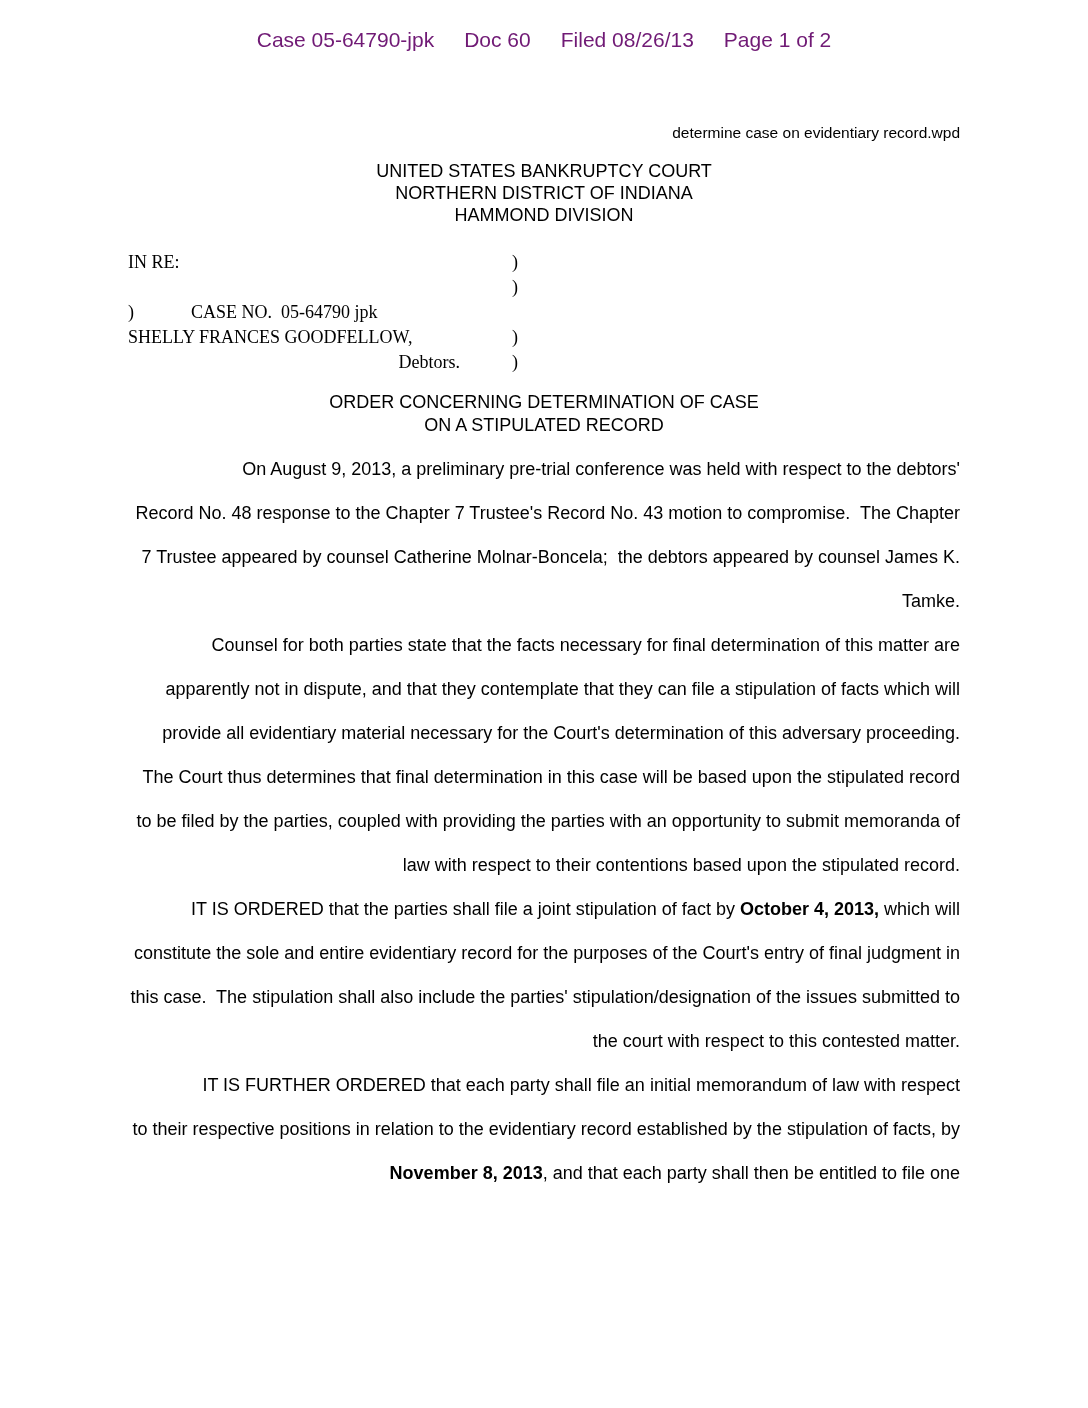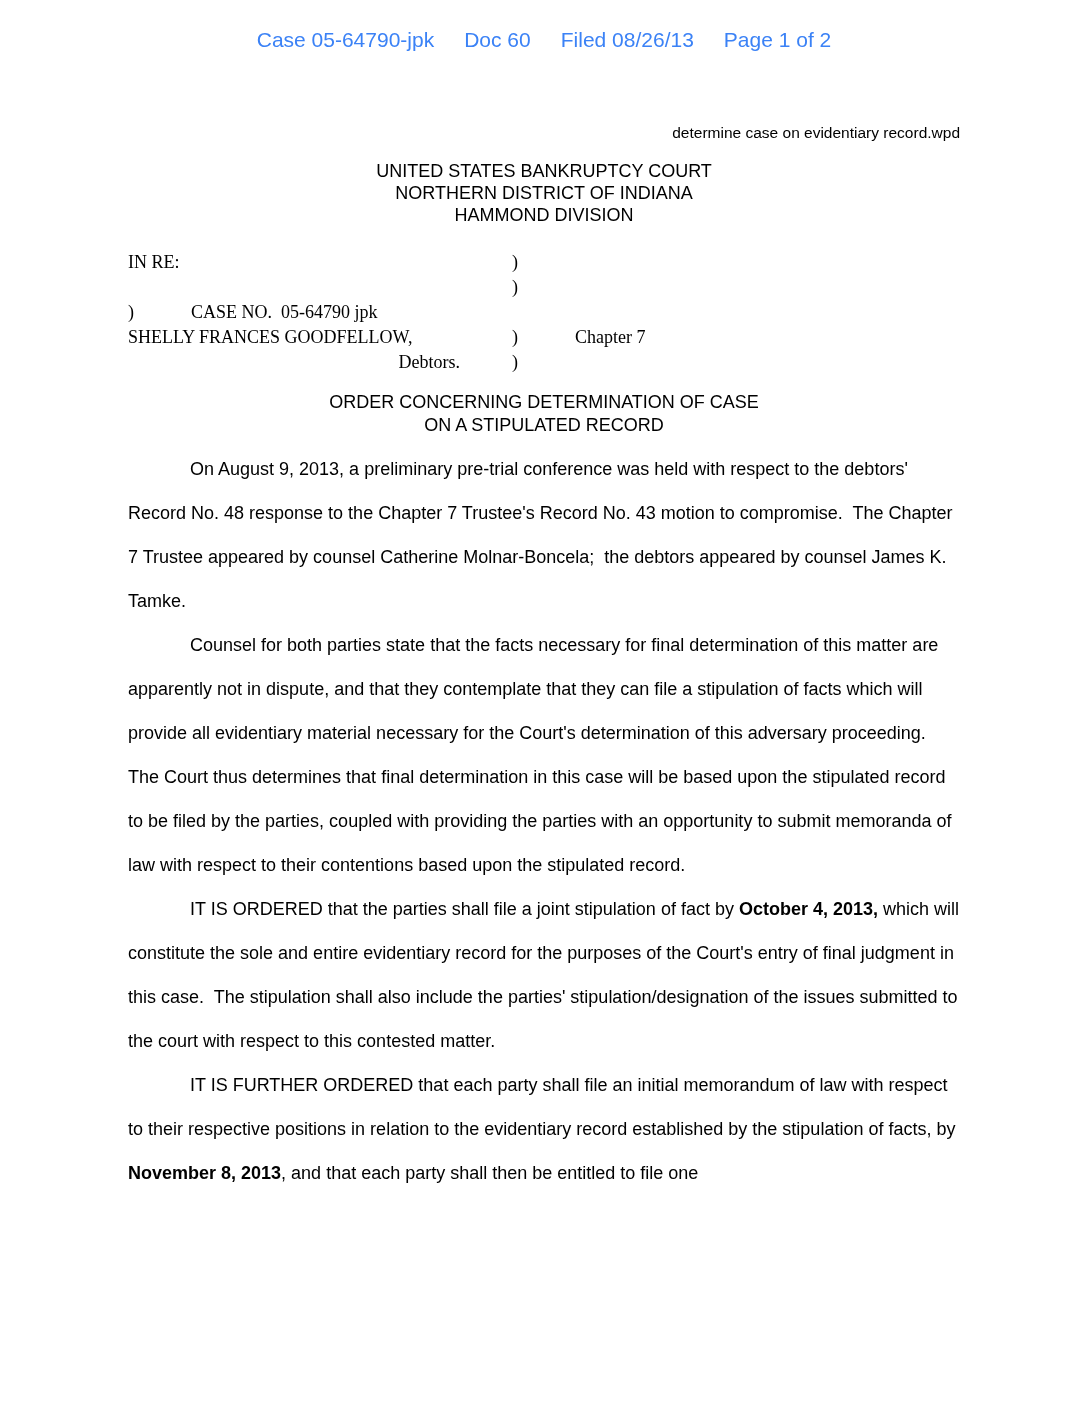--- a/index.html
+++ b/index.html
@@ -81,32 +81,32 @@
   .body-text {
     width: 832px;
     margin: 10px auto 0 auto;
     font-size: 18px;
     line-height: 44px;
   }
   .body-text p.para {
     margin: 0;
     text-indent: 62px;
     white-space: pre-wrap;
-    text-align: left;
+    text-align: right;
   }
   .bold {
     font-weight: bold;
   }
 </style>
 </head>
 <body>
 
 <div class="page">
 
-  <div class="case-header" style="color: #3b82f6;">
+  <div class="case-header" style="color: #701a75;">
     <span>Case 05-64790-jpk</span>
     <span>Doc 60</span>
     <span>Filed 08/26/13</span>
     <span>Page 1 of 2</span>
   </div>
 
   <div class="filename-row">
     <span>determine case on evidentiary record.wpd</span>
   </div>
 
@@ -127,21 +127,20 @@
       <span class="cap-paren">)</span>
       <span class="cap-right"></span>
     </div>
     <div class="caption-row">
       <span class="cap-paren">)</span>
       <span class="cap-right">CASE NO.  05-64790 jpk</span>
     </div>
     <div class="caption-row">
       <span class="cap-left">SHELLY FRANCES GOODFELLOW,</span>
       <span class="cap-paren">)</span>
-      <span class="cap-right">Chapter 7</span>
     </div>
     <div class="caption-row">
       <span class="cap-left align-right">Debtors.</span>
       <span class="cap-paren">)</span>
       <span class="cap-right"></span>
     </div>
   </div>
 
   <div class="order-title">
     <div><span class="underline">ORDER CONCERNING DETERMINATION OF CASE</span></div>

